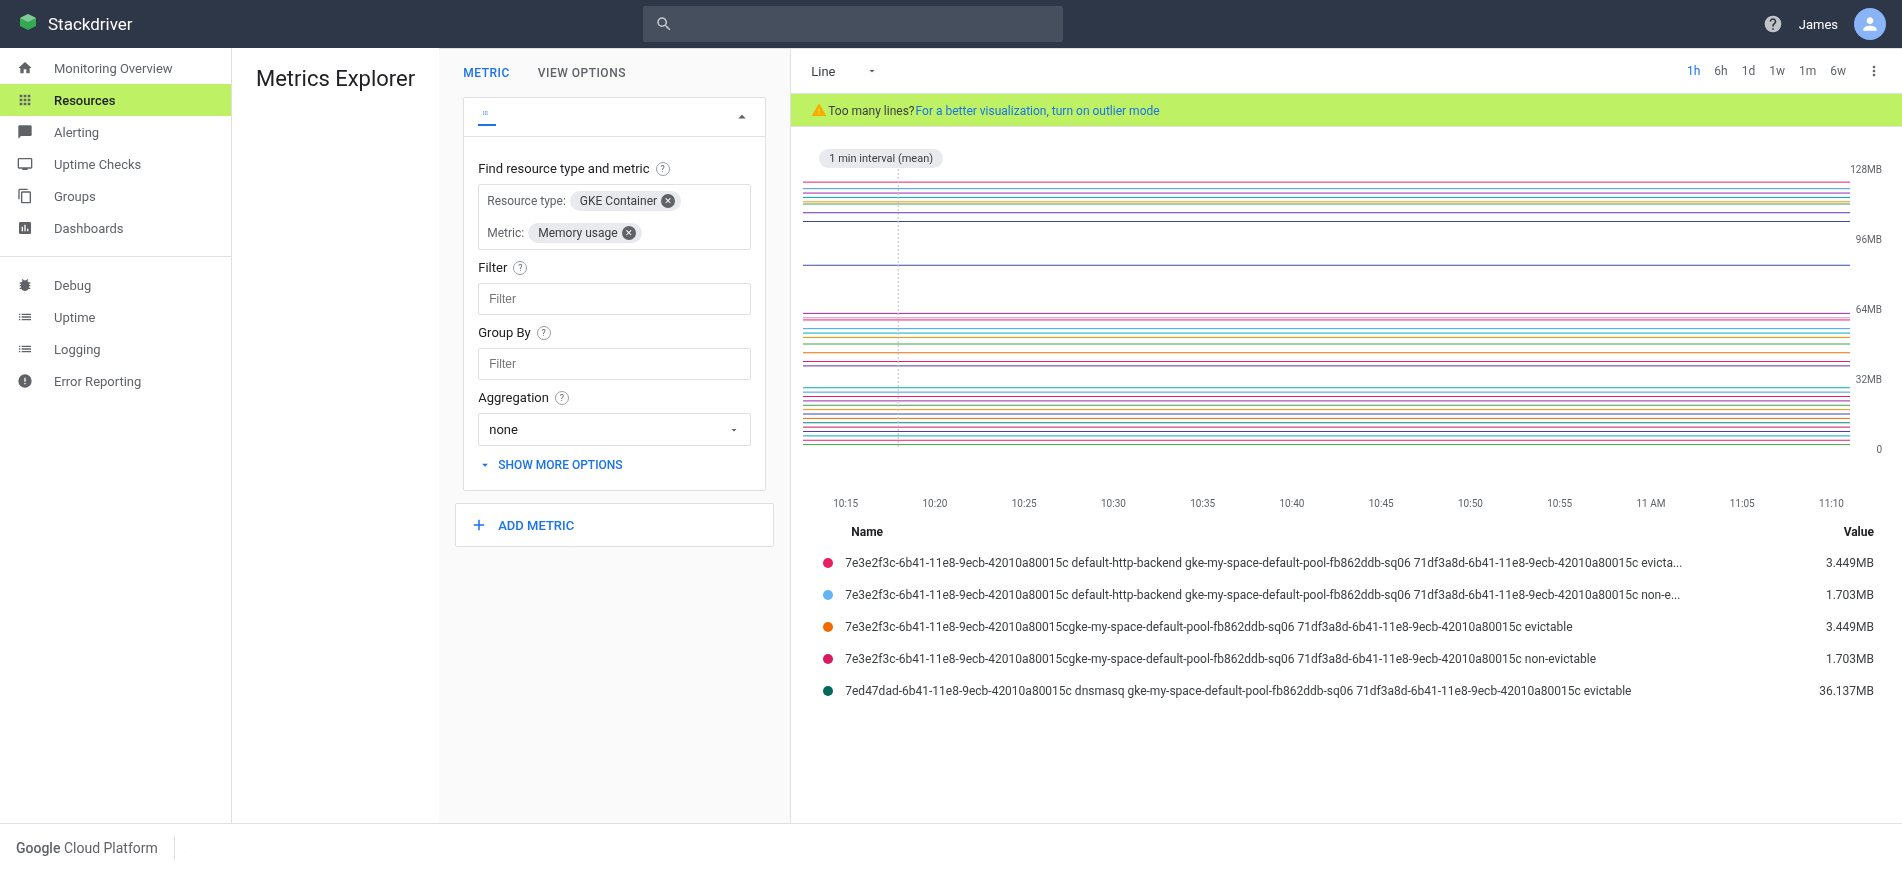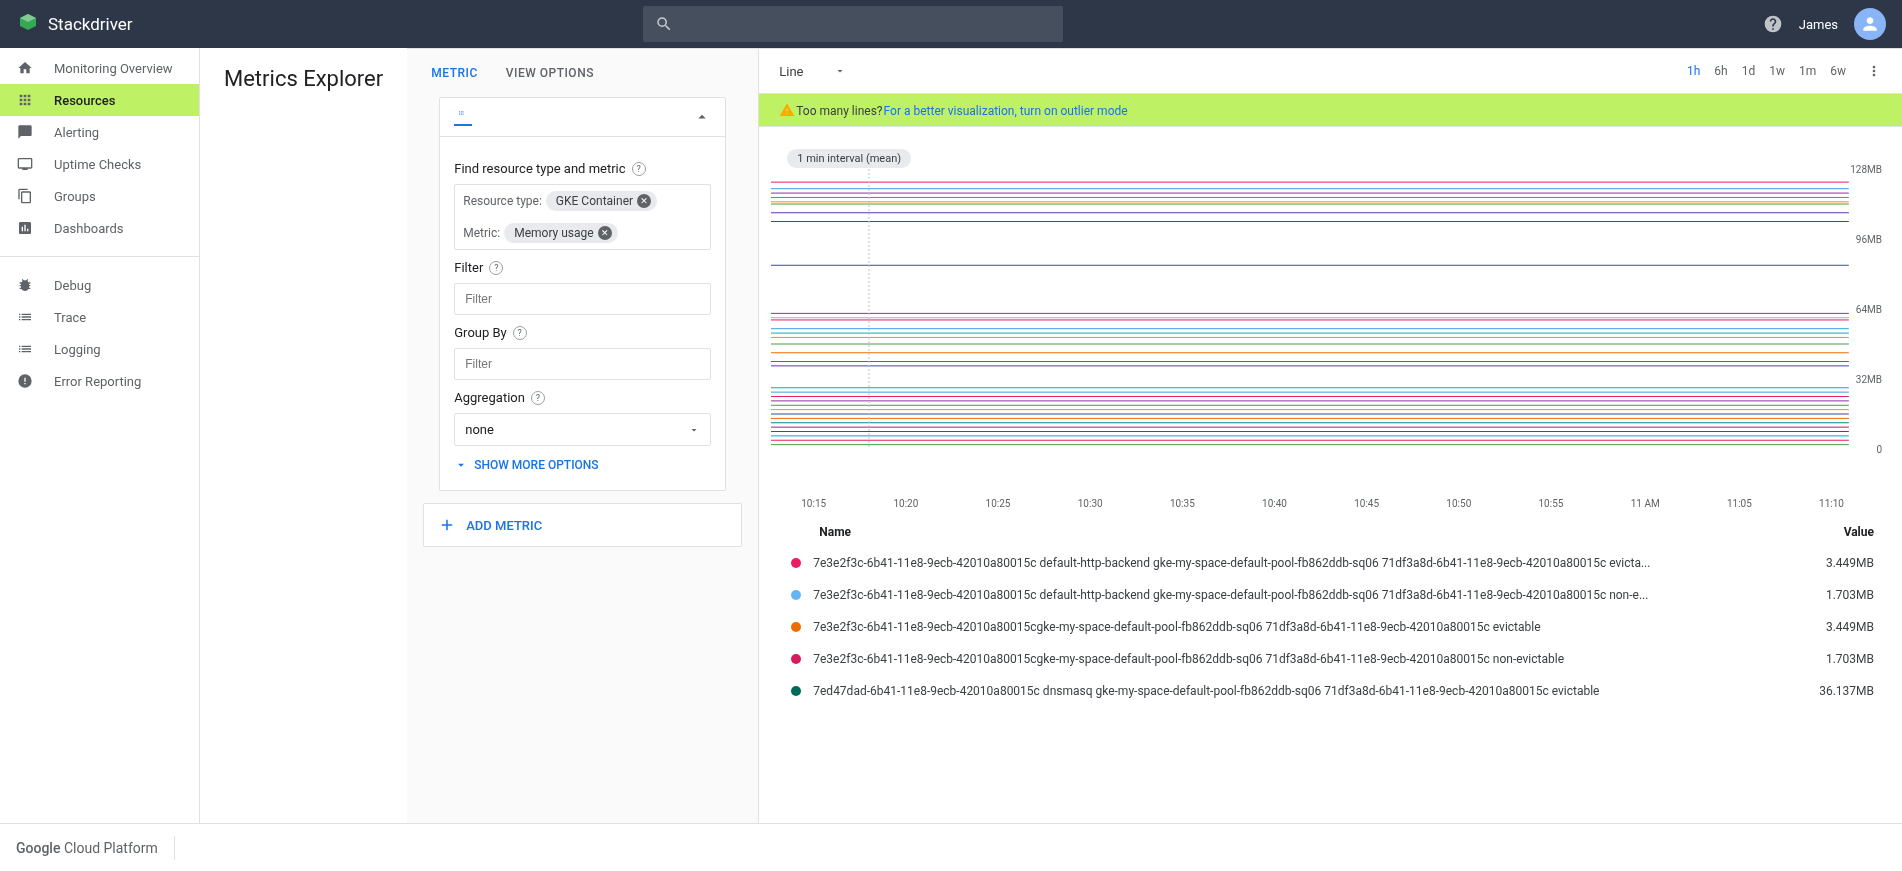--- a/index.html
+++ b/index.html
@@ -9,35 +9,35 @@
 .logo-icon { width: 24px; height: 24px; }
 .search-box { margin-left: 510px; width: 420px; height: 36px; background: rgba(255,255,255,0.12); border-radius: 2px; display: flex; align-items: center; padding: 0 12px; }
 .search-box svg { fill: rgba(255,255,255,0.7); }
 .header-right { margin-left: auto; display: flex; align-items: center; gap: 16px; }
 .help-icon { width: 20px; height: 20px; fill: rgba(255,255,255,0.7); cursor: pointer; }
 .user-name { font-size: 13px; color: #fff; }
 .avatar { width: 32px; height: 32px; border-radius: 50%; background: #8ab4f8; display: flex; align-items: center; justify-content: center; cursor: pointer; }
 .avatar svg { fill: #fff; }
 
 .app-body { display: flex; height: calc(100vh - 48px - 48px); }
-.sidebar { width: 200px; border-right: 1px solid #e0e0e0; display: flex; flex-direction: column; padding-top: 4px; }
+.sidebar { width: 232px; border-right: 1px solid #e0e0e0; display: flex; flex-direction: column; padding-top: 4px; }
 .sidebar-item { display: flex; align-items: center; height: 32px; padding: 0 16px; gap: 20px; color: #5f6368; cursor: pointer; font-size: 13px; }
 .sidebar-item.active { background: #bef264; color: #202124; font-weight: 500; }
 .sidebar-item .icon { width: 18px; height: 18px; display: flex; align-items: center; justify-content: center; fill: #5f6368; }
 .sidebar-divider { height: 1px; background: #e0e0e0; margin: 12px 0; }
 
 .main { flex: 1; display: flex; overflow: hidden; }
 .page-title { font-size: 22px; font-weight: 400; padding: 18px 24px 14px; color: #202124; }
 .content-row { display: flex; flex: 1; border-top: 1px solid #e0e0e0; overflow: hidden; }
 
 .config-panel { width: 352px; border-right: 1px solid #e0e0e0; background: #fafafa; padding: 0; overflow-y: auto; }
 .tabs { display: flex; padding: 0 24px; height: 48px; align-items: center; gap: 28px; }
 .tab { font-size: 12px; font-weight: 500; letter-spacing: 0.5px; color: #5f6368; cursor: pointer; }
 .tab.active { color: #1a73e8; }
-.card { background: #fff; border: 1px solid #e0e0e0; border-radius: 2px; margin: 0 32px 12px; }
+.card { background: #fff; border: 1px solid #e0e0e0; border-radius: 2px; margin: 0 24px 12px; }
 .card-hdr { display: flex; align-items: center; justify-content: space-between; padding: 10px 14px; border-bottom: 1px solid #e0e0e0; }
 .card-hdr-icon { width: 18px; height: 18px; fill: #1a73e8; }
 .card-hdr-icon.blue-line { border-bottom: 2px solid #1a73e8; padding-bottom: 6px; }
 .chev { width: 18px; height: 18px; fill: #5f6368; cursor: pointer; }
 .card-body { padding: 14px 14px 18px; }
 .sec-label { font-size: 13px; color: #202124; margin: 10px 0 8px; display: flex; align-items: center; gap: 6px; }
 .help-q { width: 14px; height: 14px; border: 1px solid #9aa0a6; border-radius: 50%; display: inline-flex; align-items: center; justify-content: center; font-size: 9px; color: #5f6368; }
 .chips-box { border: 1px solid #e0e0e0; border-radius: 2px; padding: 6px 8px; display: flex; flex-wrap: wrap; gap: 6px; align-items: center; font-size: 12px; }
 .chip-label { color: #5f6368; font-size: 12px; margin-right: 4px; }
 .chip { background: #e8eaed; border-radius: 12px; padding: 3px 6px 3px 10px; display: inline-flex; align-items: center; gap: 4px; font-size: 12px; color: #3c4043; }
@@ -167,21 +167,21 @@
           </svg>
         </span>
       <span>Debug</span>
     </div>
     <div class="sidebar-item">
       <span class="icon">
           <svg viewBox="0 0 24 24" width="16" height="16">
             <path d="M3 13h2v-2H3v2zm0 4h2v-2H3v2zm0-8h2V7H3v2zm4 4h14v-2H7v2zm0 4h14v-2H7v2zM7 7v2h14V7H7z"></path>
           </svg>
         </span>
-      <span>Trace</span>
+      <span>Uptime</span>
     </div>
     <div class="sidebar-item">
       <span class="icon">
           <svg viewBox="0 0 24 24" width="16" height="16">
             <path d="M3 13h2v-2H3v2zm0 4h2v-2H3v2zm0-8h2V7H3v2zm4 4h14v-2H7v2zm0 4h14v-2H7v2zM7 7v2h14V7H7z"></path>
           </svg>
         </span>
       <span>Logging</span>
     </div>
     <div class="sidebar-item">

